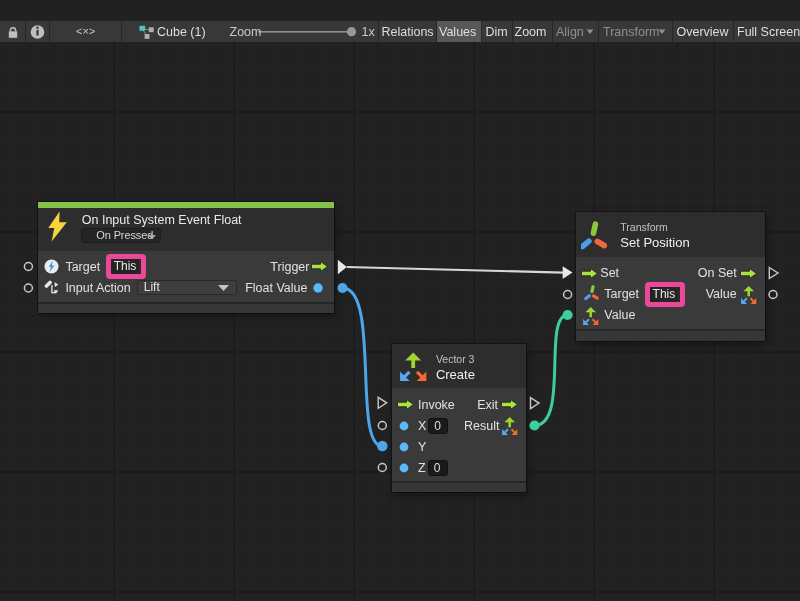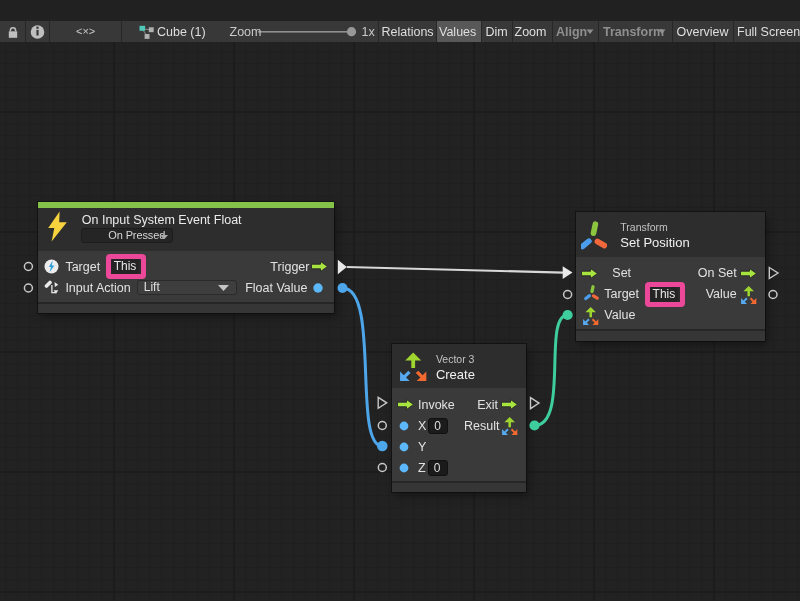--- a/index.html
+++ b/index.html
@@ -7,21 +7,21 @@
        font-family:"Liberation Sans",sans-serif;color:#e2e2e2;
        -webkit-font-smoothing:antialiased;}
   
   #tabstrip{position:absolute;left:0;top:0;width:800px;height:21px;background:#191919;}
   #tab{position:absolute;left:0;top:1px;width:112px;height:20px;background:#383838;border-top:3px solid #4178ad;box-sizing:border-box;}
   #tabtitle{position:absolute;left:27px;top:5px;font-size:13px;color:#dcdcdc;}
   
   #toolbar{position:absolute;left:0;top:21px;width:800px;height:21px;background:#383838;}
   .sep{position:absolute;top:0;width:1px;height:21px;background:#272727;}
   .tbtxt{position:absolute;top:3.5px;font-size:12.5px;color:#dfdfdf;white-space:nowrap;}
-  .dim{color:#8f8f8f;font-weight:bold;}
+  .dim{color:#8f8f8f;}
   #valuesbg{position:absolute;left:436px;top:0;width:45px;height:21px;background:#585858;}
   
   #canvas{position:absolute;left:0;top:42px;width:800px;height:559px;
     background-color:#222222;
     background-image:
       linear-gradient(#1c1c1c 2px, transparent 2px),
       linear-gradient(90deg,#1c1c1c 2px, transparent 2px),
       linear-gradient(#1f1f1f 1px, transparent 1px),
       linear-gradient(90deg,#1f1f1f 1px, transparent 1px);
     background-size:120px 120px,120px 120px,12px 12px,12px 12px;
@@ -110,21 +110,21 @@
   </div>
   <div id="canvas"></div>
 
   <div class="node" id="node1" style="left:38px;top:201.5px;width:295.5px;text-align:center;">
     <div style="height:6px;background:#84c24a"></div>
     <div class="nhead" style="height:43px;">
       <svg width="21" height="31" style="position:absolute;left:9px;top:3px" viewBox="0 0 21 31">
         <polygon points="12.6,0.5 1.2,17 7.3,17 4.6,30.5 19.8,11.3 12.2,11.3" fill="#f7d33e"></polygon>
       </svg>
       <div style="position:absolute;left:43.8px;top:5px;font-size:12.5px;color:#eaeaea;white-space:nowrap">On Input System Event Float</div>
-      <div style="position:absolute;left:43px;top:20.5px;width:69.5px;height:12.5px;background:#252525;border:1px solid #1c1c1c;border-radius:3px;font-size:11px;color:#d6d6d6;padding-left:20px;line-height:13.5px;letter-spacing:-0.1px;">On Pressed
+      <div style="position:absolute;left:43px;top:20.5px;width:69.5px;height:12.5px;background:#252525;border:1px solid #1c1c1c;border-radius:3px;font-size:11px;color:#d6d6d6;padding-left:8px;line-height:13.5px;letter-spacing:-0.1px;">On Pressed
         <svg width="8" height="4.5" style="position:absolute;right:3.5px;top:5.5px">
             <polygon points="0,0 8,0 4,4.5" fill="#aaaaaa"></polygon>
           </svg>
       </div>
     </div>
     <div class="nbody" style="height:46px;padding-top:5.5px;box-sizing:content-box;">
       <div class="row">
         <svg class="ric" width="15" height="15" style="left:6px;top:3px" viewBox="0 0 15 15">
           <circle cx="7.5" cy="7.5" r="7" fill="#ececec"></circle>
           <polygon points="8.6,1.6 4.9,8.1 7.0,8.1 5.6,13.2 10.4,6.4 7.9,6.4" fill="#2d9fd8"></polygon>
@@ -176,21 +176,21 @@
         </g>
       </svg>
       <div style="position:absolute;left:44px;top:9px;font-size:10.5px;color:#c2c2c2">Transform</div>
       <div style="position:absolute;left:44px;top:23px;font-size:13px;color:#f0f0f0">Set Position</div>
     </div>
     <div class="nbody" style="height:66px;padding-top:6px;box-sizing:content-box;">
       <div class="row">
         <svg class="ric" width="17" height="11" style="left:5px;top:5px" viewBox="0 0 17 11">
           <polygon points="0.5,3.2 9.5,3.2 9.5,0.5 16.5,5.5 9.5,10.5 9.5,7.8 0.5,7.8" fill="#a8e440" stroke="#262626" stroke-width="0.9"></polygon>
         </svg>
-        <span style="margin-left:36px">Set</span>
+        <span style="margin-left:24px">Set</span>
         <span style="position:absolute;right:28.3px">On Set</span>
         <svg class="ric" width="17" height="11" style="right:8.2px;top:5px" viewBox="0 0 17 11">
           <polygon points="0.5,3.2 9.5,3.2 9.5,0.5 16.5,5.5 9.5,10.5 9.5,7.8 0.5,7.8" fill="#a8e440" stroke="#262626" stroke-width="0.9"></polygon>
         </svg>
       </div>
       <div class="row">
         <svg class="ric" width="18" height="17" style="left:5.5px;top:1.5px" viewBox="0 0 18 17">
           <g stroke-linecap="round" stroke-width="3.3" fill="none">
             <path d="M10 6.3 L11 1.8" stroke="#8cc63f"></path>
             <path d="M7.3 10.7 L3.8 13.6" stroke="#4a9eeb"></path>

